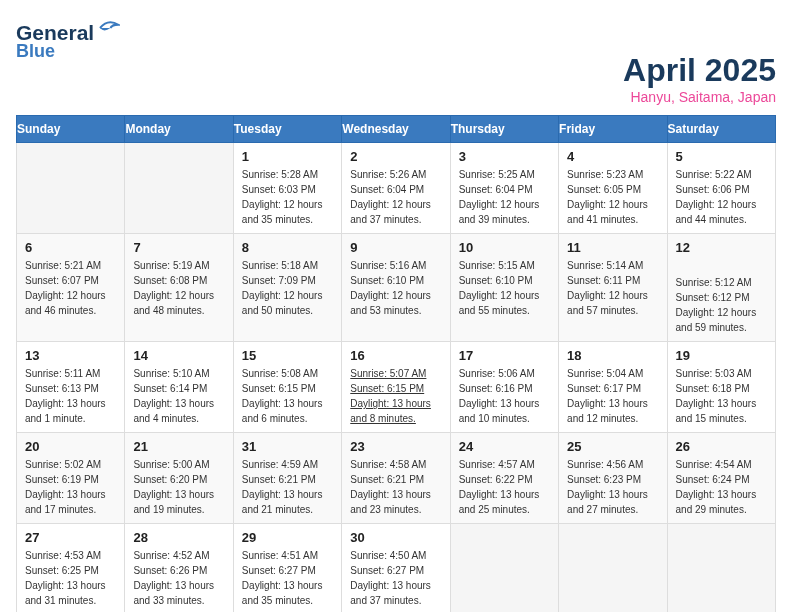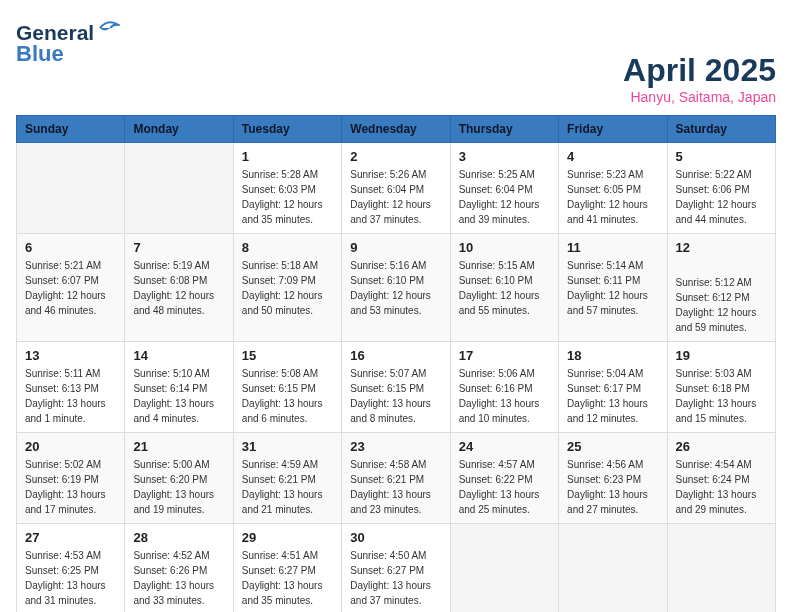--- a/index.html
+++ b/index.html
@@ -44,24 +44,24 @@
       font-size: 14px;
       color: #ec4899;
     }
     .calendar {
       width: 100%;
       border-collapse: collapse;
       border: 1px solid #ccc;
     }
     .calendar th {
       background-color: #3a7abf;
-      color: #0f172a;
+      color: #ffffff;
       font-size: 12px;
       font-weight: bold;
-      padding: 6px 8px;
+      padding: 6px 0;
       text-align: left;
       border: 1px solid #2a6aaf;
     }
     .calendar td {
       vertical-align: top;
       padding: 6px 8px;
       border: 1px solid #ddd;
       width: calc(100% / 7);
       min-height: 80px;
       font-size: 10px;
@@ -93,21 +93,21 @@
   <div class="logo">
     <div>
       <div style="display:flex; align-items:center;">
         <span class="logo-text">
           <span>General</span><svg class="logo-icon" viewBox="0 0 30 24">
               <path d="M5 12 Q15 0 28 8 Q20 8 18 12 Q22 6 28 8" fill="none" stroke="#3a7abf" stroke-width="2.5"></path>
               <path d="M5 12 Q10 18 18 12" fill="#3a7abf"></path>
             </svg>
         </span>
       </div>
-      <div style="font-size:22px; font-weight:bold; color:#3a7abf; margin-top:-4px;">Blue</div>
+      <div style="font-size:18px; font-weight:bold; color:#3a7abf; margin-top:-4px;">Blue</div>
     </div>
   </div>
   <div class="title-area">
     <div class="month-title">April 2025</div>
     <div class="location">Hanyu, Saitama, Japan</div>
   </div>
 </div>
 
 <table class="calendar">
   <thead>
@@ -229,21 +229,21 @@
         </td>
         <td>
           <div class="day-number">15</div>
           <div class="day-info" style="white-space: pre-line;">Sunrise: 5:08 AM
 Sunset: 6:15 PM
 Daylight: 13 hours
 and 6 minutes.</div>
         </td>
         <td>
           <div class="day-number">16</div>
-          <div class="day-info" style="white-space: pre-line;">Sunrise: 5:07 AM
+          <div class="day-info" style="white-space: pre-line; text-decoration: underline;">Sunrise: 5:07 AM
 Sunset: 6:15 PM
 Daylight: 13 hours
 and 8 minutes.</div>
         </td>
         <td>
           <div class="day-number">17</div>
           <div class="day-info" style="white-space: pre-line;">Sunrise: 5:06 AM
 Sunset: 6:16 PM
 Daylight: 13 hours
 and 10 minutes.</div>

